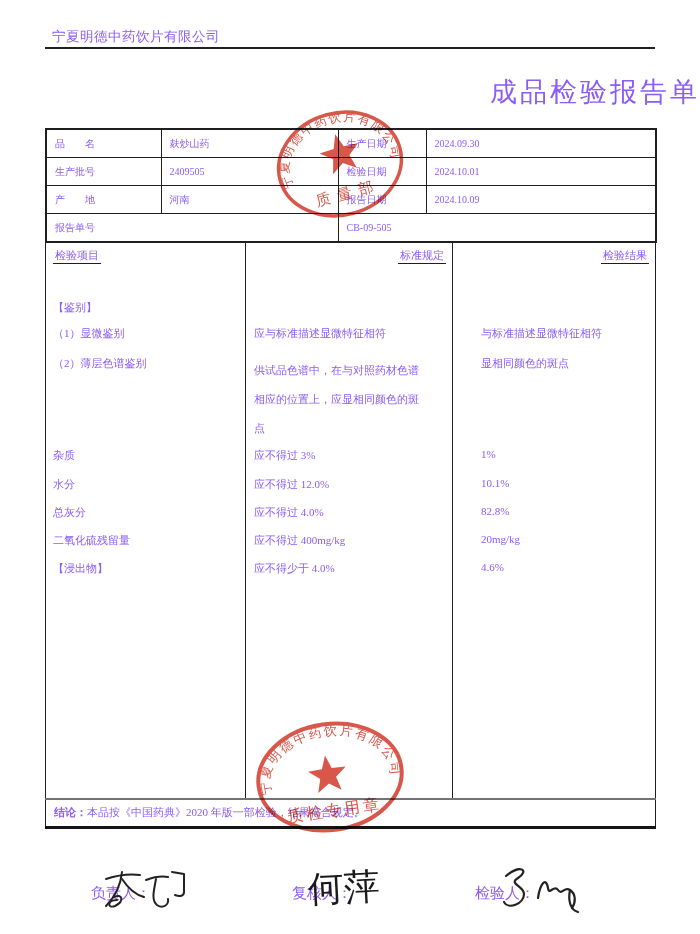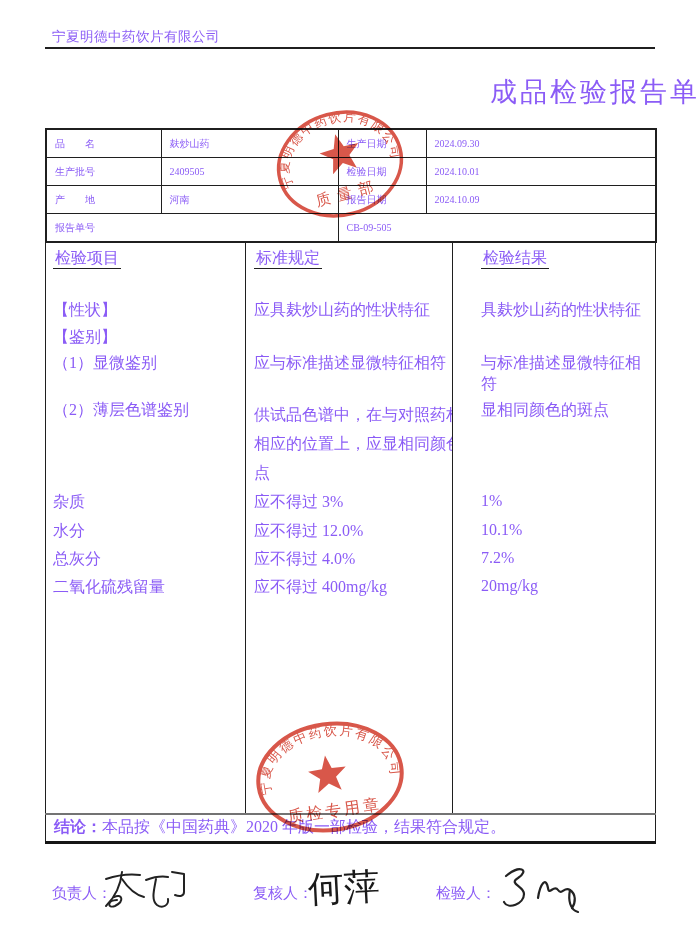--- a/index.html
+++ b/index.html
@@ -15,40 +15,40 @@
     font-size:27px;font-weight:normal;letter-spacing:3px;}
   
   table{border-collapse:collapse;table-layout:fixed;}
   .info-table{position:absolute;left:45px;top:128px;width:610px;border:2px solid #1f1f1f;}
   .info-table td{border:1px solid #1f1f1f;height:27px;font-size:10px;
     vertical-align:middle;padding:0 4px 0 8px;overflow:hidden;white-space:nowrap;}
   
   .main-table{position:absolute;left:45px;top:242px;width:610px;
     border:1.5px solid #1f1f1f;border-bottom:3px solid #151515;}
   .main-table td{border-left:1px solid #1f1f1f;border-right:1px solid #1f1f1f;
-    border-top:none;border-bottom:none;vertical-align:top;font-size:16px;
+    border-top:none;border-bottom:none;vertical-align:top;font-size:11px;
     padding:5px 6px 0 8px;overflow:hidden;}
   .main-table td.c1{padding-left:7px;}
   .main-table td.c3{padding-left:28px;}
-  .mt-head td{text-align:left;}
+  .mt-head td{text-align:right;}
   .mt-head td.c1{text-align:left;}
   .ul{border-bottom:1px solid #1f1f1f;padding:0 2px 2px 2px;}
   .row-h0{height:52px;} .r-a{height:27px;} .r-b{height:26px;} .r-c{height:30px;}
   .r-d{height:80px;} .r-e{height:27px;} .r-f{height:29px;margin-left:14px;} .r-g{height:28px;}
   .r-h{height:29px;} .r-stamp{height:214px;} 
   .lines div{line-height:29px;white-space:nowrap;}
   .concl-row td{border-top:2px solid #737373;height:26px;vertical-align:middle;
     padding:0 8px;white-space:nowrap;}
   .concl-label{font-weight:bold;}
   
   .stamp{position:absolute;mix-blend-mode:multiply;opacity:.92;}
   .stamp-q{left:270px;top:104px;}
   .stamp-qc{left:250px;top:718px;}
   
-  .sig-label{position:absolute;font-size:15px;top:884px;white-space:nowrap;}
+  .sig-label{position:absolute;font-size:15px;top:884px;white-space:nowrap;margin-left:39px;}
   .sig-svg{position:absolute;}
   .sig1{left:98px;top:866px;} .sig2{left:298px;top:860px;} .sig3{left:494px;top:862px;}
 </style>
 </head>
 <body>
 
 <div class="page">
 
   <div class="hdr-company">宁夏明德中药饮片有限公司</div>
   <div class="hdr-rule"></div>
@@ -92,25 +92,20 @@
         <col style="width:200px">
         <col style="width:207px">
         <col style="width:203px">
       </colgroup>
     <tbody>
         <tr class="mt-head row-h0">
       <td class="c1"><span class="ul">检验项目</span></td>
       <td><span class="ul">标准规定</span></td>
       <td class="c3"><span class="ul">检验结果</span></td>
     </tr>
-    <tr class="r-a">
-      <td class="c1">【性状】</td>
-      <td>应具麸炒山药的性状特征</td>
-      <td class="c3">具麸炒山药的性状特征</td>
-    </tr>
     <tr class="r-b">
       <td class="c1">【鉴别】</td>
       <td></td>
       <td class="c3"></td>
     </tr>
     <tr class="r-c">
       <td class="c1">（1）显微鉴别</td>
       <td>应与标准描述显微特征相符</td>
       <td class="c3">与标准描述显微特征相符</td>
     </tr>
@@ -129,26 +124,31 @@
       <td class="c3">1%</td>
     </tr>
     <tr class="r-g">
       <td class="c1">水分</td>
       <td>应不得过 12.0%</td>
       <td class="c3">10.1%</td>
     </tr>
     <tr class="r-g">
       <td class="c1">总灰分</td>
       <td>应不得过 4.0%</td>
-      <td class="c3">7.2%</td>
+      <td class="c3">82.8%</td>
     </tr>
     <tr class="r-g">
       <td class="c1">二氧化硫残留量</td>
       <td>应不得过 400mg/kg</td>
       <td class="c3">20mg/kg</td>
+    </tr>
+    <tr class="r-h">
+      <td class="c1">【浸出物】</td>
+      <td>应不得少于 4.0%</td>
+      <td class="c3">4.6%</td>
     </tr>
     <tr class="r-stamp">
       <td class="c1"></td>
           <td></td>
           <td class="c3"></td>
     </tr>
     <tr class="concl-row">
       <td colspan="3"><span class="concl-label">结论：</span><span>本品按《中国药典》2020 年版一部检验，结果符合规定。</span></td>
     </tr>
   </tbody>

